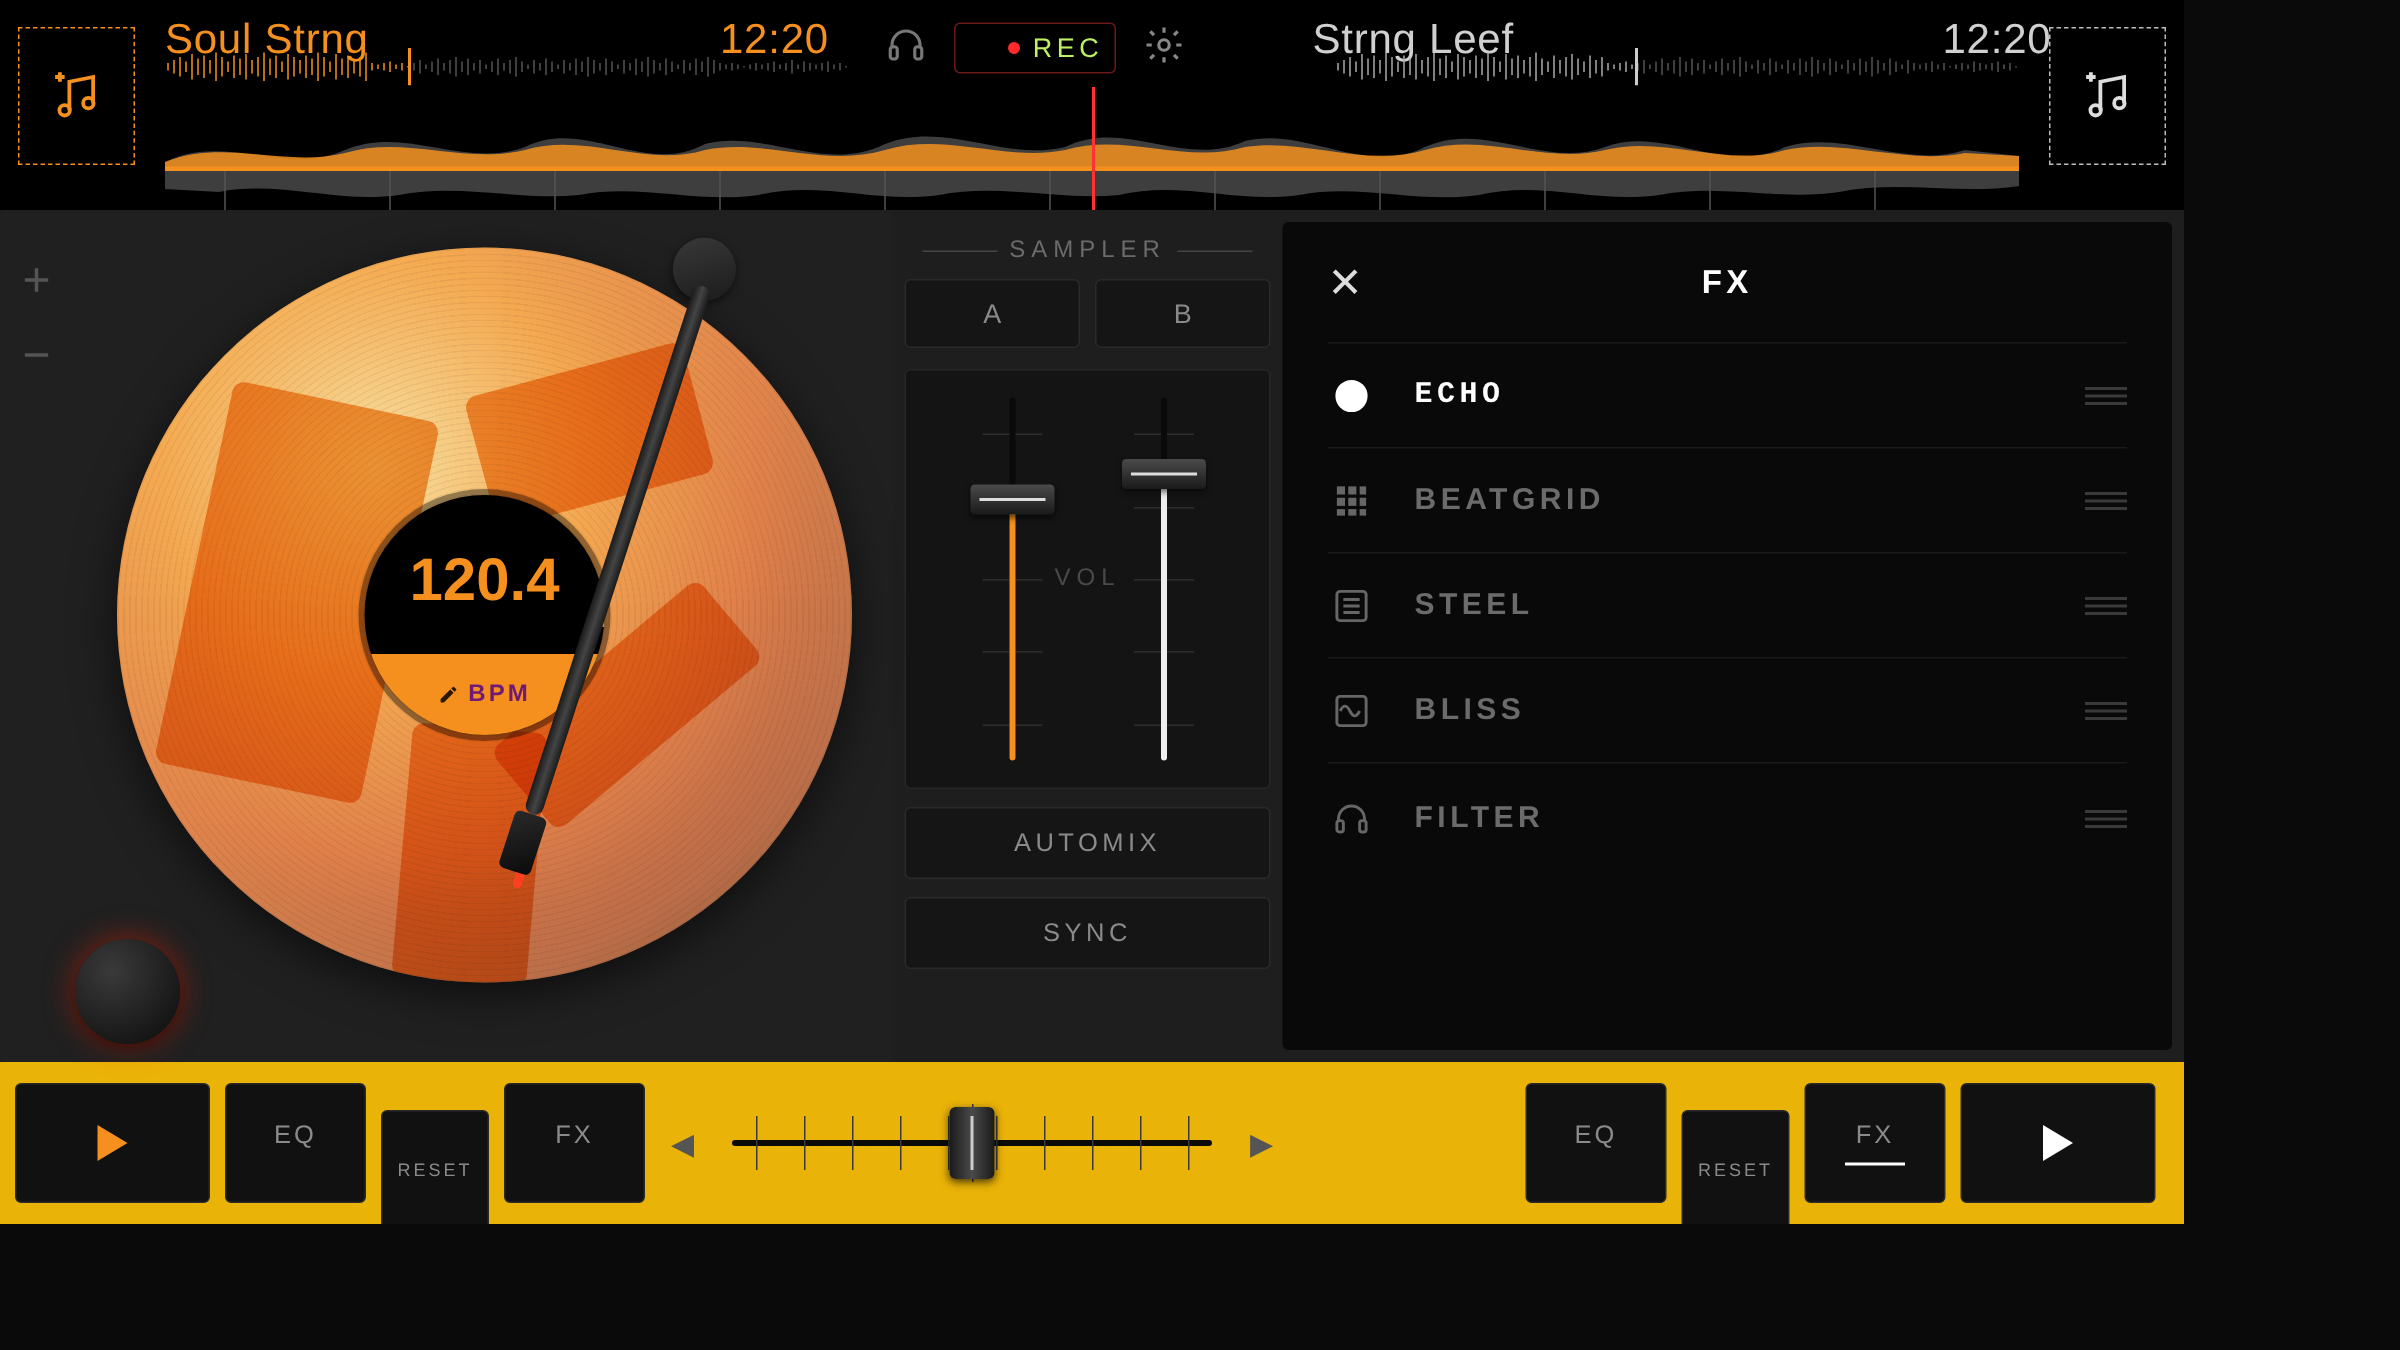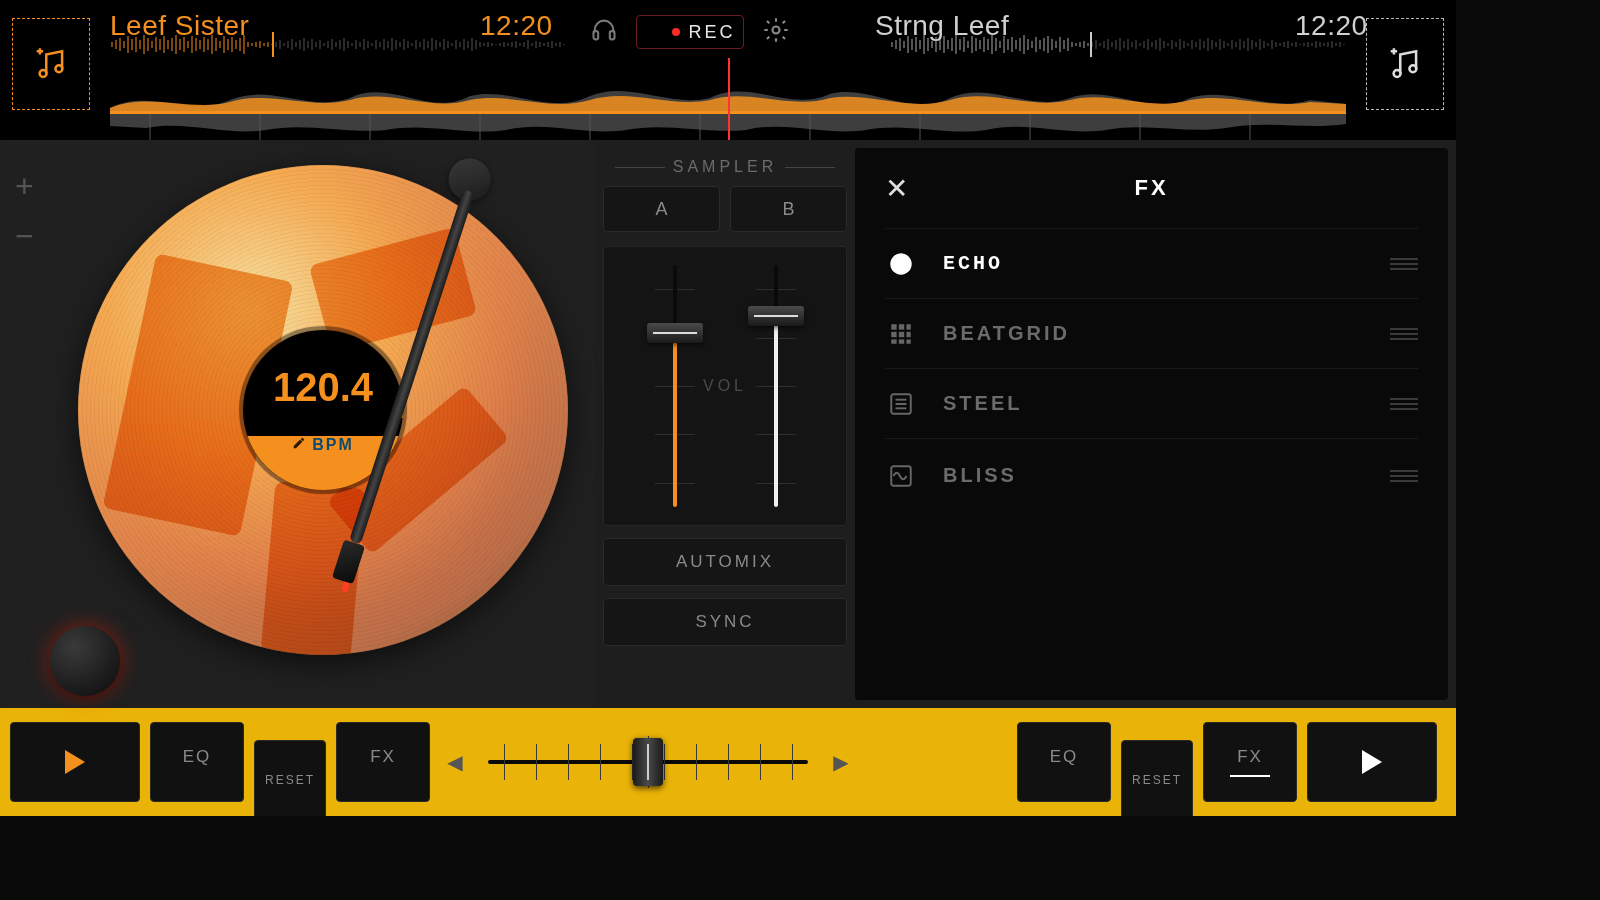--- a/index.html
+++ b/index.html
@@ -27,21 +27,21 @@
   .track-header{position:absolute;top:0;height:52px;display:flex;align-items:center;font-size:28px;font-weight:300;letter-spacing:0.5px;}
   .track-header.left{left:110px;color:var(--orange);}
   .track-header.right{left:875px;color:var(--text-light);}
   .track-header .title{margin-right:30px;}
   .track-header .time{position:absolute;}
   .track-header.left .time{left:370px;}
   .track-header.right .time{left:420px;}
 
   .center-ctrls{position:absolute;top:12px;left:590px;width:280px;height:40px;display:flex;align-items:center;gap:18px;}
   .hp-icon svg{width:28px;height:28px;stroke:#777;}
-  .rec-btn{border:1px solid #6b1b1b;border-radius:4px;height:34px;width:108px;display:flex;align-items:center;justify-content:center;gap:8px;color:#e5e5e5;font-size:18px;letter-spacing:3px;font-family:monospace;cursor:pointer;padding-left:28px;}
+  .rec-btn{border:1px solid #6b1b1b;border-radius:4px;height:34px;width:108px;display:flex;align-items:center;justify-content:center;gap:8px;color:#bef264;font-size:18px;letter-spacing:3px;font-family:monospace;cursor:pointer;padding-left:28px;}
   .rec-dot{width:8px;height:8px;border-radius:50%;background:#ff2a2a;}
   .gear-icon svg{width:28px;height:28px;stroke:#888;}
 
   .wave-mini{position:absolute;top:32px;height:25px;width:460px;}
   .wave-mini.left{left:110px;}
   .wave-mini.right{left:890px;}
   .wave-mini svg{width:100%;height:100%;}
 
   .wave-main{position:absolute;left:110px;right:110px;top:58px;height:82px;}
   .wave-main svg{width:100%;height:100%;}
@@ -56,21 +56,21 @@
   .turntable{position:absolute;left:78px;top:25px;width:490px;height:490px;}
   .platter{position:absolute;inset:0;border-radius:50%;background:radial-gradient(circle at 35% 30%, #f8e0a0 0%, #f4a850 30%, #e0804a 55%, #b86848 75%, #3a2a20 100%);box-shadow:0 8px 30px rgba(0,0,0,0.6), inset 0 0 60px rgba(255,200,100,0.2);overflow:hidden;}
   .platter::before{content:"";position:absolute;inset:0;border-radius:50%;background:repeating-radial-gradient(circle at center, rgba(0,0,0,0.05) 0px, rgba(0,0,0,0.05) 1px, transparent 1px, transparent 4px);}
   .art-shape{position:absolute;background:rgba(240,150,50,0.85);border-radius:8px;mix-blend-mode:multiply;}
   .art1{width:140px;height:260px;left:50px;top:100px;transform:rotate(12deg);}
   .art2{width:150px;height:90px;left:240px;top:80px;transform:rotate(-15deg);}
   .art3{width:180px;height:70px;left:250px;top:270px;transform:rotate(-40deg);}
   .art4{width:90px;height:170px;left:190px;top:320px;transform:rotate(5deg);}
   .platter-label{position:absolute;left:50%;top:50%;width:160px;height:160px;margin-left:-80px;margin-top:-80px;border-radius:50%;background:#000;display:flex;flex-direction:column;align-items:center;justify-content:flex-start;overflow:hidden;box-shadow:0 0 0 4px rgba(0,0,0,0.4);}
   .bpm-val{color:var(--orange);font-size:40px;font-weight:600;padding-top:35px;}
-  .bpm-strip{position:absolute;bottom:0;left:0;right:0;height:54px;background:var(--orange);display:flex;align-items:flex-start;justify-content:center;gap:6px;color:#0c4a6e;font-size:16px;font-weight:700;letter-spacing:2px;}
+  .bpm-strip{position:absolute;bottom:0;left:0;right:0;height:54px;background:var(--orange);display:flex;align-items:center;justify-content:center;gap:6px;color:#701a75;font-size:16px;font-weight:700;letter-spacing:2px;}
   .bpm-strip svg{width:14px;height:14px;}
   .bpm-dot{position:absolute;right:-3px;top:50%;width:8px;height:8px;border-radius:50%;background:var(--orange);}
 
   .tonearm{position:absolute;left:380px;top:-5px;transform-origin:top center;transform:rotate(18deg);}
   .tonearm-base{width:42px;height:42px;border-radius:50%;background:linear-gradient(145deg,#3a3a3a,#1a1a1a);box-shadow:0 2px 6px rgba(0,0,0,0.6);margin-left:-3px;}
   .tonearm-arm{width:12px;height:370px;background:linear-gradient(90deg,#1a1a1a,#444,#1a1a1a);margin-left:15px;margin-top:-10px;border-radius:6px;}
   .tonearm-head{width:22px;height:40px;background:linear-gradient(145deg,#2a2a2a,#0a0a0a);margin-left:10px;border-radius:4px;}
   .stylus-tip{width:6px;height:10px;background:#ff4020;margin-left:23px;border-radius:0 0 3px 3px;}
 
   .spin-knob{position:absolute;left:50px;bottom:12px;width:70px;height:70px;border-radius:50%;background:radial-gradient(circle at 35% 30%,#3a3a3a,#0a0a0a);box-shadow:0 0 20px rgba(255,40,10,0.5), 0 3px 8px rgba(0,0,0,0.7);}
@@ -146,21 +146,21 @@
     <div class="lib-btn right">
       <svg viewBox="0 0 24 24">
           <path fill="none" stroke="#ddd" stroke-width="1.6" d="M9 18V6l10-2v11"></path>
           <circle cx="7" cy="18" r="2.2" fill="none" stroke="#ddd" stroke-width="1.6"></circle>
           <circle cx="17" cy="15" r="2.2" fill="none" stroke="#ddd" stroke-width="1.6"></circle>
           <path stroke="#ddd" stroke-width="1.6" d="M3 4h4M5 2v4"></path>
         </svg>
     </div>
 
     <div class="track-header left">
-      <span class="title">Leef Sister</span>
+      <span class="title">Soul Strng</span>
       <span class="time">12:20</span>
     </div>
     <div class="track-header right">
       <span class="title">Strng Leef</span>
       <span class="time">12:20</span>
     </div>
 
     <div class="center-ctrls">
       <div class="hp-icon">
         <svg viewBox="0 0 24 24" fill="none">
@@ -588,20 +588,35 @@
                 <path d="M5 12c2-4 4-4 6 0s4 4 6 0"></path>
               </svg>
             </div>
             <div class="fx-name">BLISS</div>
             <div class="fx-grip">
               <span></span>
               <span></span>
               <span></span>
             </div>
           </div>
+          <div class="fx-row">
+            <div class="fx-icon">
+              <svg viewBox="0 0 24 24" fill="none" stroke="#666" stroke-width="1.8">
+                <path d="M4 14v-2a8 8 0 0 1 16 0v2"></path>
+                <rect x="3" y="13" width="4" height="7" rx="1.5"></rect>
+                <rect x="17" y="13" width="4" height="7" rx="1.5"></rect>
+              </svg>
+            </div>
+            <div class="fx-name">FILTER</div>
+            <div class="fx-grip">
+              <span></span>
+              <span></span>
+              <span></span>
+            </div>
+          </div>
         </div>
     </div>
   </div>
 
   <div class="bottom">
     <div class="play-btn">
       <svg width="24" height="28" viewBox="0 0 24 28">
           <path fill="#f5901e" d="M2 2 L22 14 L2 26 Z"></path>
         </svg>
     </div>

